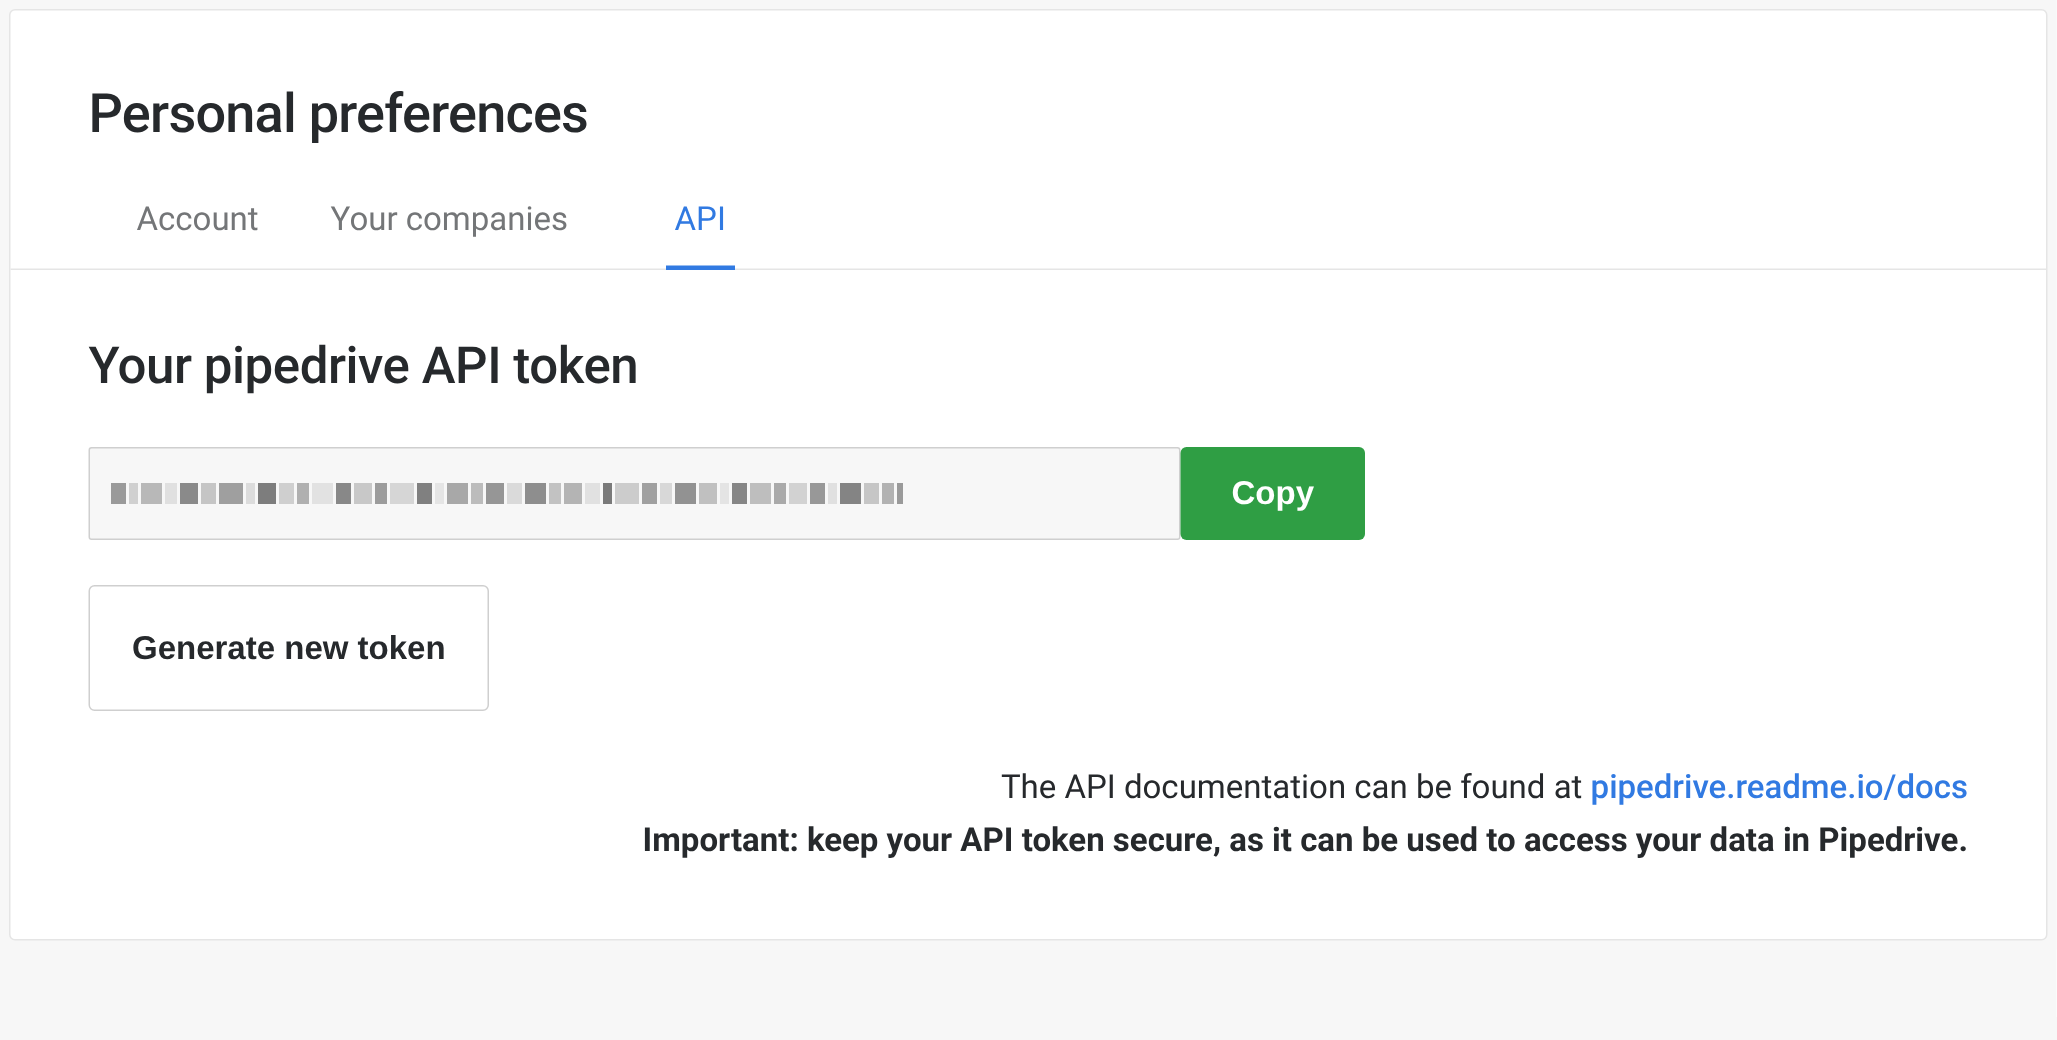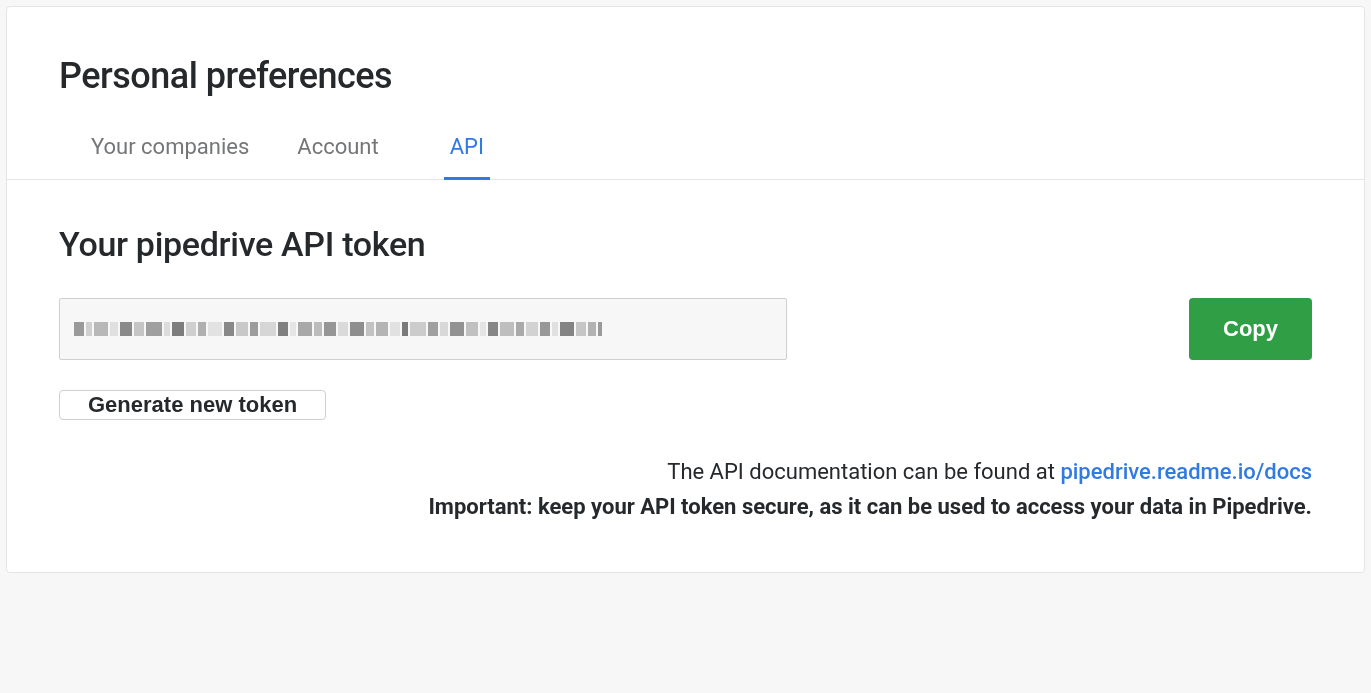--- a/index.html
+++ b/index.html
@@ -59,21 +59,20 @@
   .section-title {
     font-size: 34px;
     font-weight: 500;
     margin: 0 0 34px 0;
     letter-spacing: -0.3px;
   }
   .token-row {
     display: flex;
     align-items: stretch;
     margin-bottom: 30px;
-    justify-content: space-between;
   }
   .token-box {
     flex: 0 0 auto;
     width: 728px;
     height: 62px;
     border: 1px solid #cfcfcf;
     background: #f7f7f7;
     border-radius: 2px;
     padding: 0 14px;
     display: flex;
@@ -103,21 +102,21 @@
     height: 62px;
     cursor: pointer;
   }
   .generate-btn {
     background: #ffffff;
     color: #26292c;
     border: 1px solid #cfcfcf;
     border-radius: 4px;
     font-size: 22px;
     font-weight: 600;
-    padding: 1px 28px;
+    padding: 28px 28px;
     cursor: pointer;
     margin-bottom: 34px;
   }
   .info-text {
     font-size: 22px;
     line-height: 1.6;
     color: #26292c;
     text-align: right;
   }
   .info-text a {
@@ -131,22 +130,22 @@
 </style>
 </head>
 <body>
 
 <div class="outer-wrap">
   <div class="panel">
 
     <div class="panel-header">
       <h1 class="page-title">Personal preferences</h1>
       <div class="tabs">
+        <div class="tab">Account</div>
         <div class="tab">Your companies</div>
-        <div class="tab">Account</div>
         <div class="tab active">API</div>
       </div>
     </div>
 
     <hr class="divider">
 
     <div class="panel-body">
       <h2 class="section-title">Your pipedrive API token</h2>
 
       <div class="token-row">

